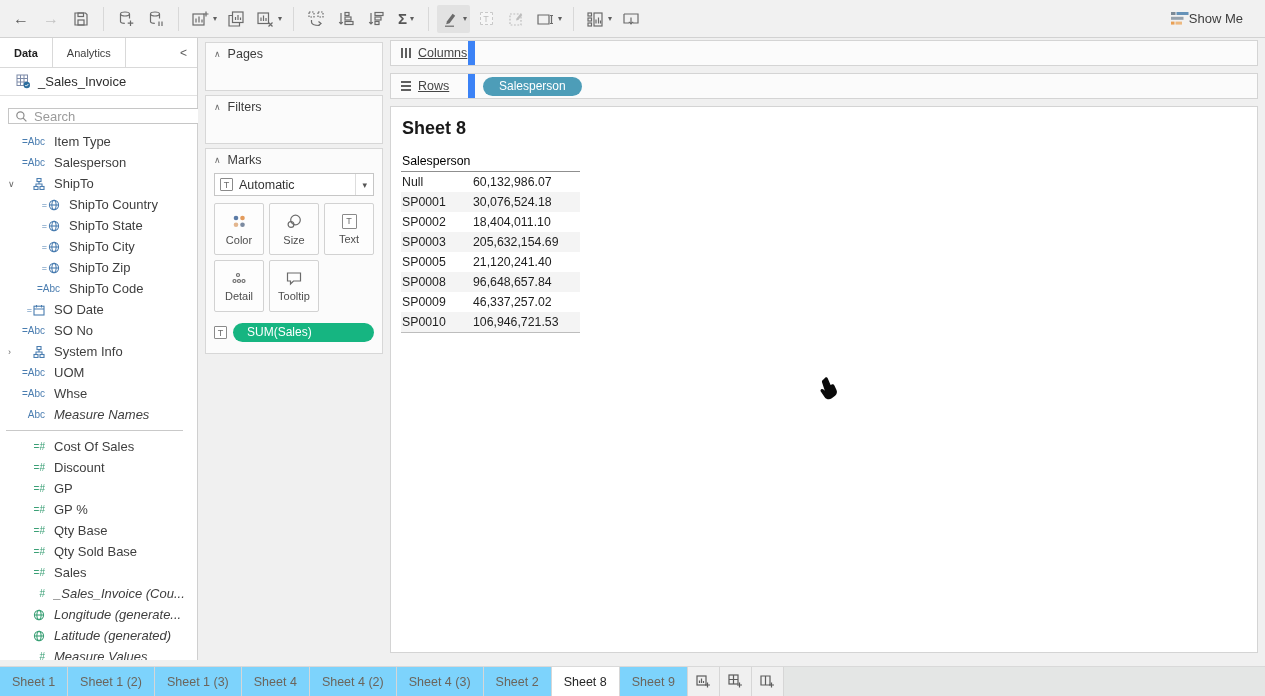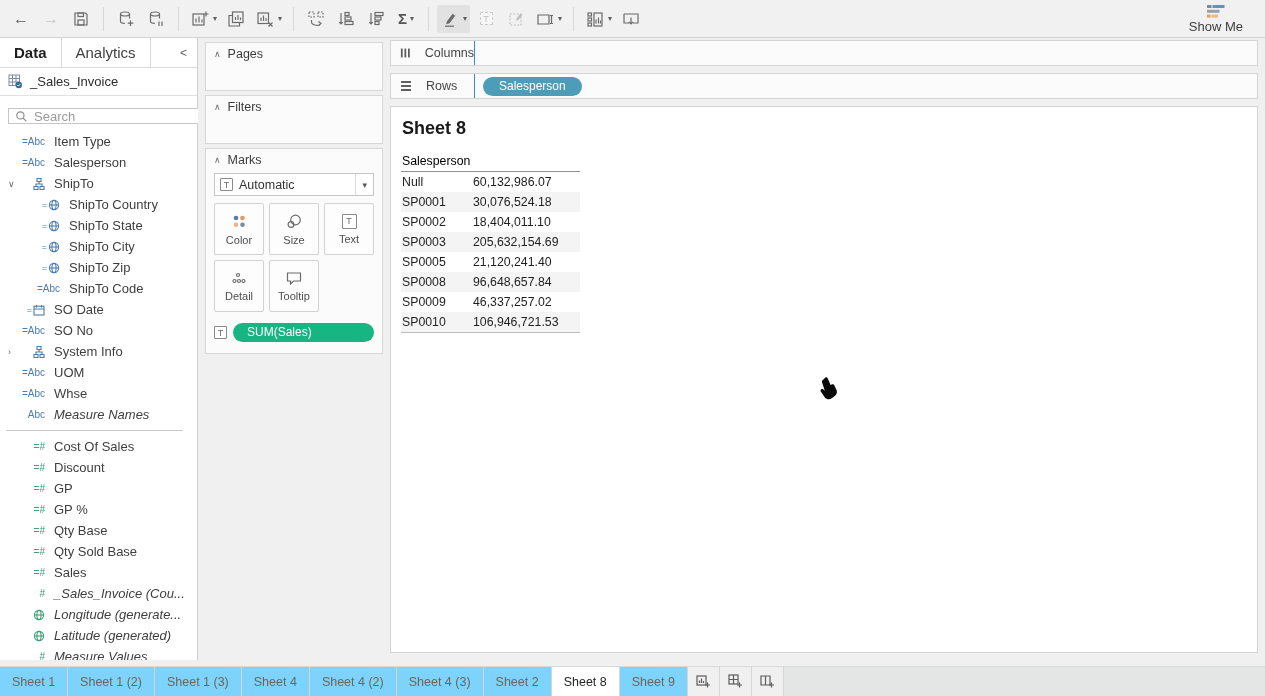--- a/index.html
+++ b/index.html
@@ -13,35 +13,35 @@
   .tbtn.dis { opacity:.38; }
   .tsep { width:1px; height:24px; background:#d8d8d8; margin:0 7px; }
   .tglyph { font-size:16px; color:#5d5d5d; line-height:1; }
   .tglyph.fwd { color:#c3c3c3; }
   .ddc { font-size:8px; color:#5f5f5f; margin-left:3px; }
   .sig { font-size:15px; color:#565656; font-weight:bold; }
   .tico { display:block; }
   .tico * { stroke:#6b6b6b; fill:none; stroke-width:1.2; }
   .tbtn .filled { fill:#6b6b6b; stroke:none; }
   .tb-right { margin-left:auto; display:flex; align-items:center; }
-  .showme { display:flex; align-items:center; font-size:13px; color:#3d3d3d; padding:4px 10px; margin-right:6px; cursor:pointer; border-radius:2px;flex-direction:column; }
+  .showme { display:flex; align-items:center; font-size:13px; color:#3d3d3d; padding:4px 10px; margin-right:6px; cursor:pointer; border-radius:2px; }
   .tbox-sm { display:inline-flex; width:13px; height:13px; border:1px solid #8a8a8a; color:#6b6b6b; font-size:9px; align-items:center; justify-content:center; border-radius:1px; background:#fff; }
   .tbox-dash { border-style:dashed; }
 
   
   .main { flex:1; display:flex; min-height:0; background:#f0f0f0; }
 
   
   .datapane { width:198px; flex:0 0 198px; background:#fff; border-right:1px solid #cfcfcf; display:flex; flex-direction:column; min-height:0; }
   .dp-tabs { height:30px; display:flex; align-items:stretch; border-bottom:1px solid #d9d9d9; flex:0 0 30px; }
-  .dp-tab { display:flex; align-items:center; padding:0 14px; font-size:15px; color:#333; cursor:pointer; }
+  .dp-tab { display:flex; align-items:center; padding:0 14px; font-size:11px; color:#333; cursor:pointer; }
   .dp-tab.active { font-weight:bold; color:#1f1f1f; border-right:1px solid #d9d9d9; background:#fff; }
   .dp-tab.idle { color:#404040; border-right:1px solid #d9d9d9; }
   .dp-collapse { margin-left:auto; display:flex; align-items:center; padding:0 10px; color:#5d5d5d; font-size:12px; cursor:pointer; }
-  .dp-ds { height:28px; display:flex; align-items:center; gap:7px; padding-left:8px; font-size:13px; color:#2d2d2d; border-bottom:1px solid #e2e2e2; cursor:pointer; flex:0 0 28px; }
+  .dp-ds { height:28px; display:flex; align-items:center; gap:7px; padding-left:16px; font-size:13px; color:#2d2d2d; border-bottom:1px solid #e2e2e2; cursor:pointer; flex:0 0 28px; }
   .dp-search { display:flex; align-items:center; margin:12px 6px 4px 8px; }
   .searchbox { flex:1; height:16px; border:1px solid #c6c6c6; background:#fff; display:flex; align-items:center; padding:0 6px; gap:6px; }
   .searchbox input { border:none; outline:none; flex:1; font-size:13px; color:#333; font-family:"Liberation Sans", sans-serif; background:transparent; min-width:0; }
   .searchbox input::placeholder { color:#9b9b9b; }
   .search-caret { width:16px; text-align:center; font-size:9px; color:#6d6d6d; cursor:pointer; }
   .fields { flex:1; overflow:hidden; padding-top:3px; }
   .frow { height:21px; display:flex; align-items:center; padding-left:8px; font-size:13px; color:#3e3e3e; cursor:pointer; }
   .exp { width:12px; flex:0 0 12px; font-size:9px; color:#666; text-align:left; }
   .ficon { width:34px; flex:0 0 34px; display:flex; justify-content:flex-end; align-items:center; padding-right:9px; font-size:10px; letter-spacing:0; }
   .ind .ficon { margin-left:15px; }
@@ -69,21 +69,21 @@
   .mbtn-label { font-size:11px; color:#4e4e4e; }
   .mico * { stroke:#6b6b6b; fill:none; stroke-width:1.2; }
   .pillrow { display:flex; align-items:center; gap:6px; margin:11px 8px 0 8px; }
   .pill { height:19px; border-radius:10px; color:#fff; font-size:12px; line-height:19px; padding:0 14px; white-space:nowrap; cursor:pointer; }
   .pill.green { background:#16b581; flex:1; text-align:left; }
   .pill.blue { background:#4d9db8; padding:0 16px; }
 
   
   .canvascol { flex:1; display:flex; flex-direction:column; padding:2px 7px 7px 1px; background:#f0f0f0; min-width:0; }
   .shelf { height:26px; flex:0 0 26px; background:#fbfbfb; border:1px solid #d4d4d4; display:flex; align-items:center; margin-bottom:7px; }
-  .shelf-label { width:84px; flex:0 0 84px; display:flex; align-items:center; gap:14px; padding-left:9px; font-size:12.5px; color:#454545; align-self:stretch; border-right:1px solid #3b82f6; }
+  .shelf-label { width:84px; flex:0 0 84px; display:flex; align-items:center; gap:6px; padding-left:9px; font-size:12.5px; color:#454545; align-self:stretch; border-right:7px solid #3b82f6;text-decoration:underline; }
   .shelf-body { flex:1; display:flex; align-items:center; padding-left:8px; }
   .sheet { flex:1; background:#fff; border:1px solid #d4d4d4; position:relative; overflow:hidden; }
   .sheet-title { margin:11px 0 0 11px; font-size:18px; font-weight:600; color:#191919; }
   .ttable { margin:13px 0 0 10px; width:179px; font-size:12.3px; border-bottom:1px solid #bdbdbd; }
   .thead { color:#000; padding:2px 0 3px 1px; border-bottom:1px solid #8f8f8f; font-size:12.3px; }
   .trow { display:flex; height:20px; align-items:center; }
   .trow.band { background:#f4f4f4; }
   .tlabel { width:72px; padding-left:1px; color:#1e1e1e; }
   .tval { flex:1; text-align:left; padding-right:2px; color:#1e1e1e; }
   .cursor-hand { position:absolute; left:427px; top:269px; }

